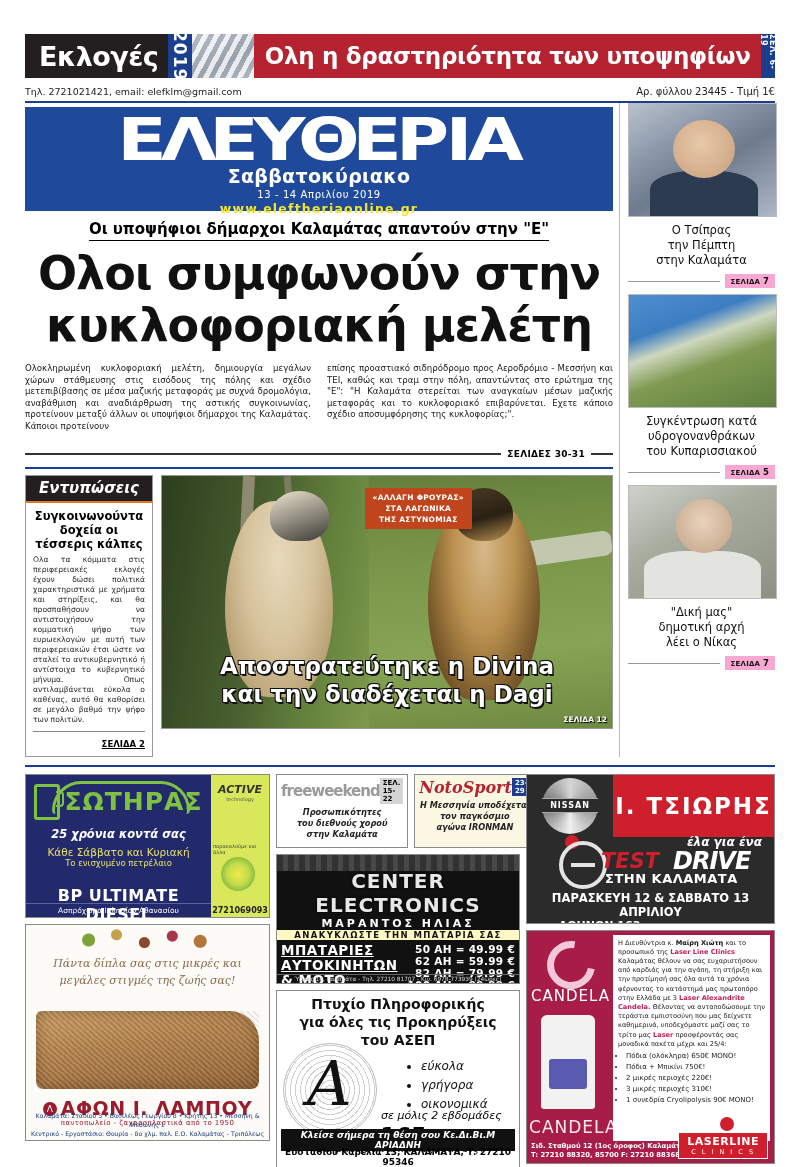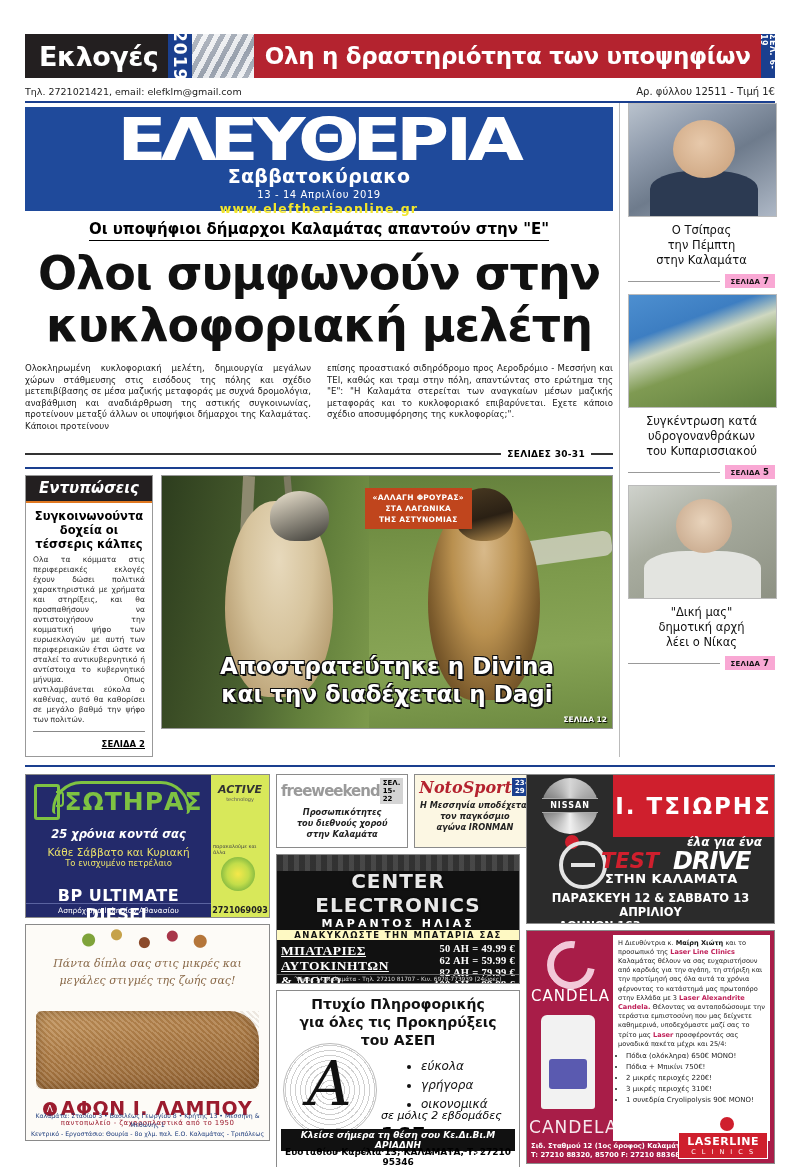--- a/index.html
+++ b/index.html
@@ -181,21 +181,21 @@
   .ns-logo{font-family:"DejaVu Serif","Liberation Serif",serif;font-weight:bold;font-size:16px;color:#b4232f;font-style:italic;}
   .mini.notos{background:#fcf7e3;}
 
   
   .ad-center{border:1px solid #8a8a8a;background:#111;color:#fff;height:128px;position:relative;overflow:hidden;}
   .ce-strip{height:16px;background:repeating-linear-gradient(90deg,#3a3a3a 0 6px,#555 6px 11px);opacity:.8;}
   .ce-title{text-align:center;font-weight:bold;font-size:20px;letter-spacing:1px;color:#e8e8e8;margin-top:-2px;
      text-shadow:0 0 3px #000;}
   .ce-sub{text-align:center;font-weight:bold;font-size:11px;letter-spacing:3px;color:#fff;}
   .ce-bar{background:#fef9c3;color:#111;text-align:center;font-weight:bold;font-size:8.5px;letter-spacing:1.4px;}
-  .ce-mid{display:flex;padding:3px 4px 0 4px;gap:4px;font-family:Liberation Serif, serif;}
+  .ce-mid{display:flex;padding:3px 4px 0 4px;gap:4px;}
   .ce-left{flex:1;}
   .ce-left div{font-weight:bold;font-size:13.5px;letter-spacing:.5px;color:#fff;line-height:15px;
      text-decoration:underline;}
   .ce-right{width:118px;}
   .ce-right .pr{font-weight:bold;font-size:10.5px;letter-spacing:.3px;color:#fff;line-height:12px;text-align:right;}
   .ce-addr{position:absolute;left:0;right:0;bottom:0;text-align:center;font-size:5.8px;color:#ddd;
      border-top:1px solid #666;padding:1px 0;}
 
   
   .ad-asep{border:1px solid #8a8a8a;height:170px;position:relative;background:#fff;padding:4px 5px;}
@@ -271,21 +271,21 @@
     <div class="tb-year">2019</div>
     <div class="tb-photo"></div>
     <div class="tb-red">Ολη η δραστηριότητα των υποψηφίων</div>
     <div class="tb-side">
       <span>ΣΕΛ. 6-19</span>
     </div>
   </div>
 
   <div class="infoline">
     <div>Τηλ. 2721021421, email: elefklm@gmail.com</div>
-    <div class="right">Αρ. φύλλου 12511  -  Τιμή 1€</div>
+    <div class="right">Αρ. φύλλου 23445  -  Τιμή 1€</div>
   </div>
 
   <div class="body-wrap">
 
     <div class="left-col">
 
       <div class="masthead">
         <div class="mh-title">
           <span class="gl">Ε</span>
           <span class="gl">Λ</span>

